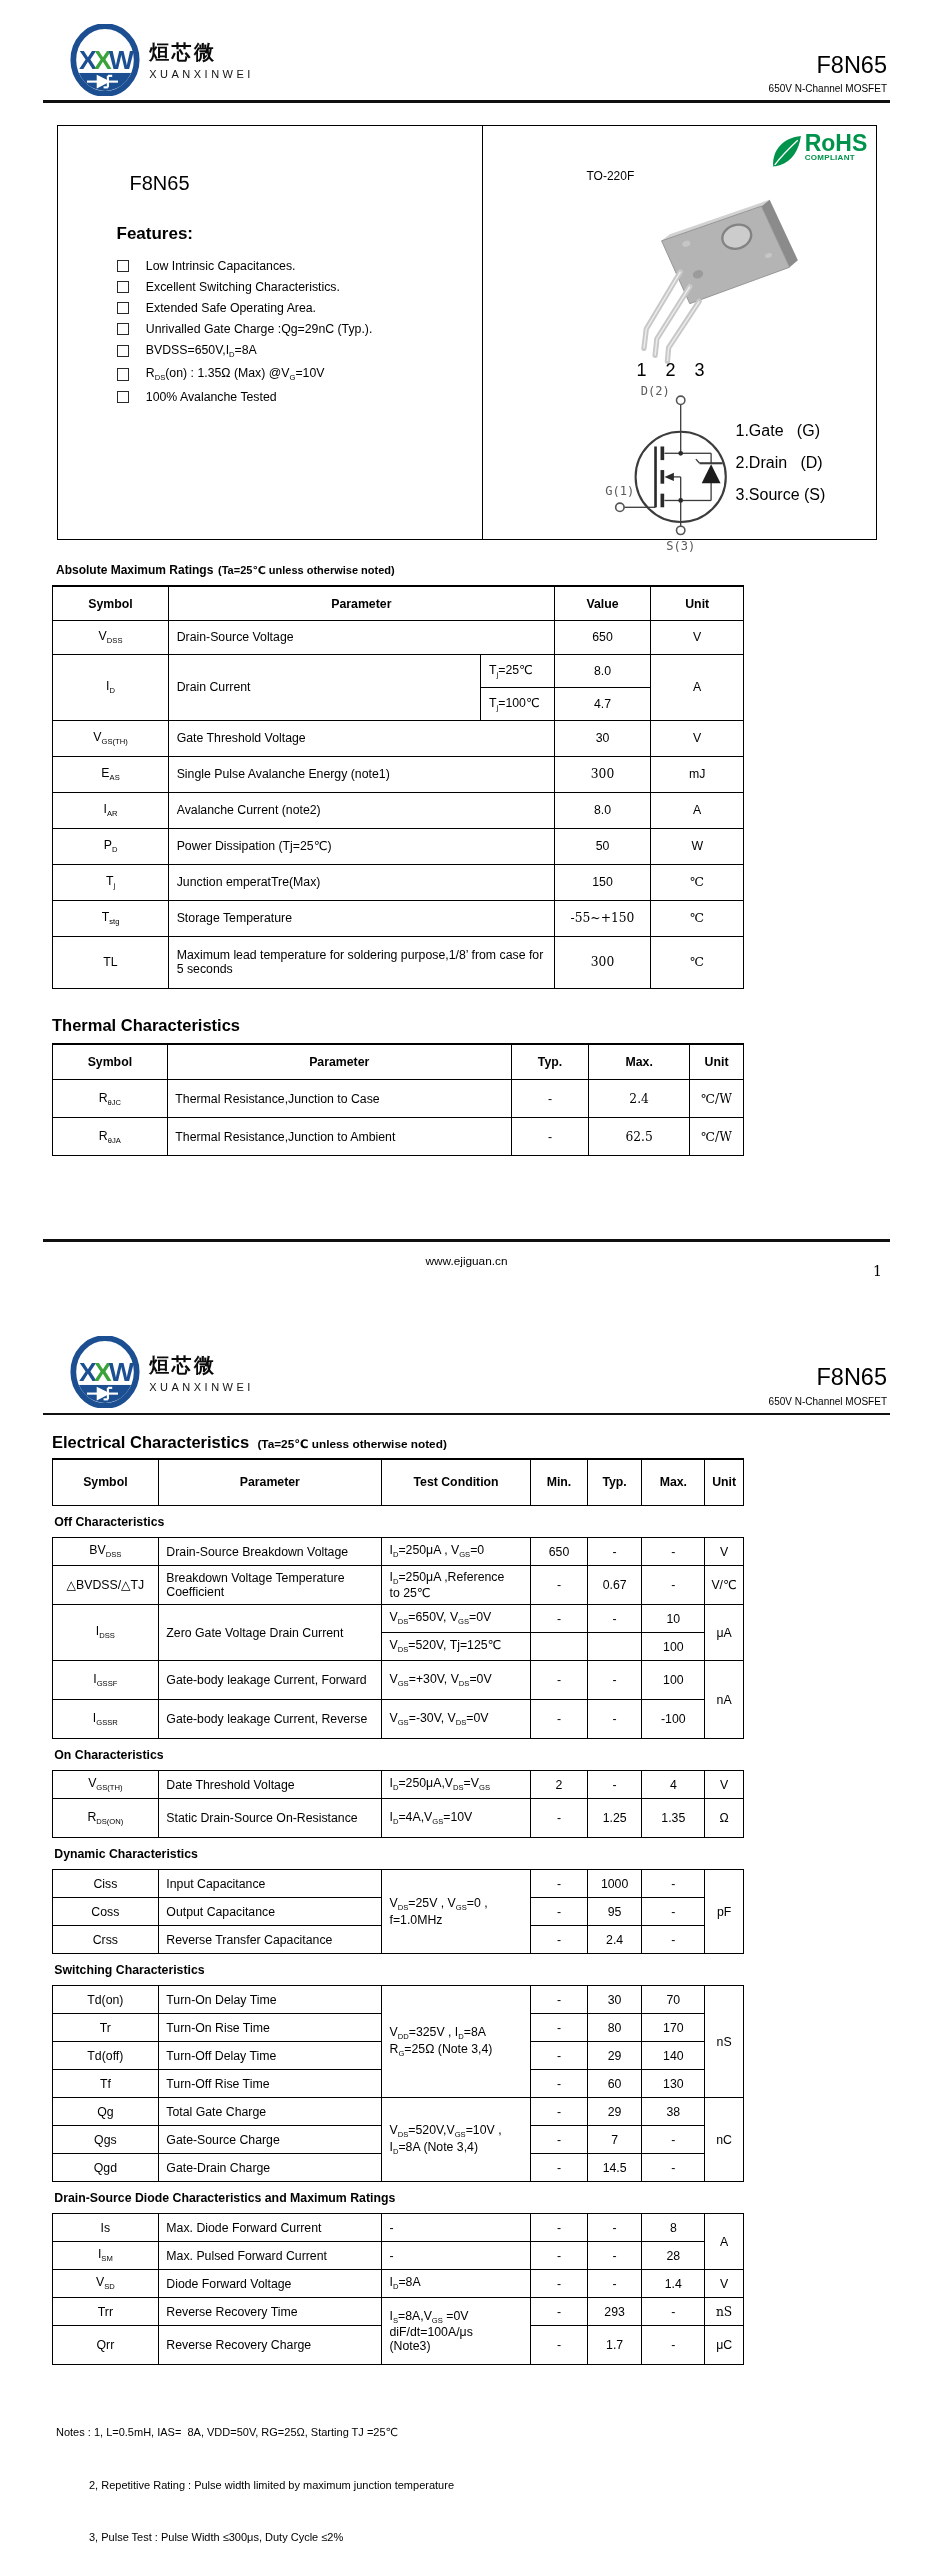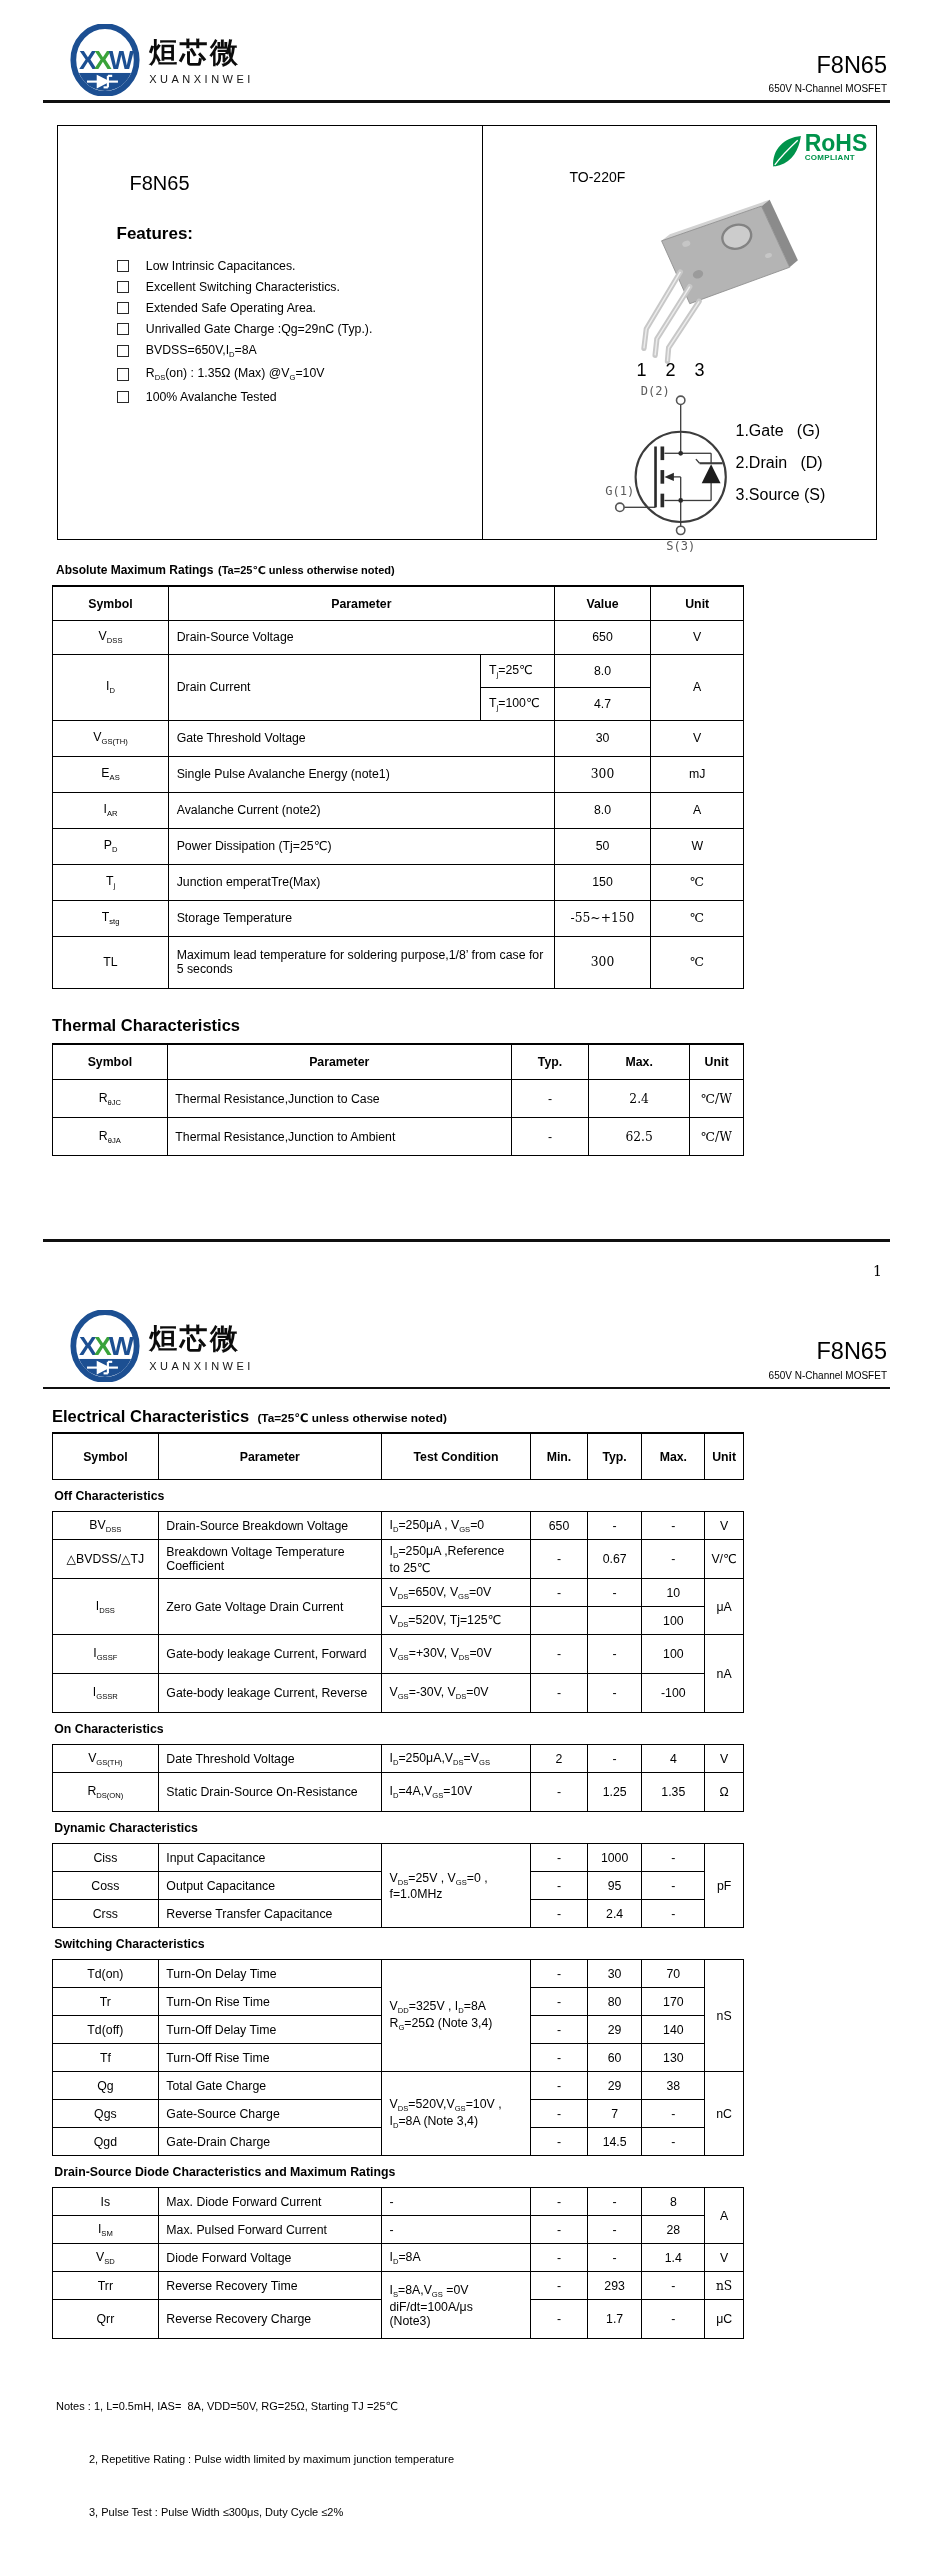--- a/index.html
+++ b/index.html
@@ -5,42 +5,42 @@
   *{margin:0;padding:0;box-sizing:border-box}
   html,body{background:#ffffff}
   body{width:933px;height:2576px;overflow:hidden;font-family:"Liberation Sans","DejaVu Sans",sans-serif;color:#000}
   .ser{font-family:"DejaVu Serif",serif;font-weight:normal}
   sub{font-size:0.62em}
   
   .hdr{display:flex;align-items:center;padding:23.5px 46px 0 69px}
   .logo{display:flex;align-items:center}
   .logo-mark{width:72px;height:72px}
   .logo-text{margin-left:8.2px}
-  .logo-cn{font-size:28px;font-weight:bold;letter-spacing:2.4px;color:#0b0b0b}
+  .logo-cn{font-size:20px;font-weight:bold;letter-spacing:2.4px;color:#0b0b0b}
   .logo-en{font-size:11px;letter-spacing:3.5px;color:#141414;margin-top:1.8px}
   .part-blk{margin-left:auto;text-align:right;align-self:flex-end;padding-bottom:1.2px}
   .part-name{font-size:23.5px}
   .part-sub{font-size:10px;margin-top:4.7px}
   .rule{height:2.4px;background:#101010;margin:4.7px 43px 0 43px}
   .rule2{height:2.9px;background:#101010;margin:0 43px}
   
   .ibox{width:820px;height:415px;margin:22px auto 0 auto;border:1.2px solid #000;display:flex}
   .ibox-l{width:425px;border-right:1.2px solid #000;padding:46px 0 0 59px}
   .ibox-part{font-size:20px;margin-left:13px}
   .feat-t{font-size:17px;font-weight:bold;margin-top:29px}
   .feat-ul{margin-top:15.3px;list-style:none}
   .feat-ul li{display:flex;align-items:center;margin-bottom:7px}
   .chk{width:12.3px;height:12.3px;border:1.2px solid #2a2a2a;flex:0 0 auto;margin-right:17px}
   .feat-tx{font-size:12.3px}
   .ibox-r{position:relative;flex:1}
   .rohs{position:absolute;top:7px;right:8.2px;display:flex;align-items:flex-start}
   .rohs-txt{margin-left:2.4px}
   .rohs-t1{font-size:23px;font-weight:bold;line-height:20px}
   .rohs-t2{font-size:8px;font-weight:bold;letter-spacing:0.3px}
-  .pkg-name{position:absolute;left:87px;top:43px;font-size:14px}
+  .pkg-name{position:absolute;left:104px;top:43px;font-size:12px}
   .pkg-svg{position:absolute;left:109px;top:59px}
   .pins{position:absolute;left:154px;top:234px;font-size:18px;font-weight:normal;letter-spacing:7px;white-space:pre}
   .sym-svg{position:absolute;left:118px;top:257px}
   .legend{position:absolute;left:253px;top:289px}
   .legend div{font-size:16px;line-height:32px;white-space:pre}
   
   .sec{margin:23.5px 0 0 56px}
   .sec .big{font-size:12px;font-weight:bold}
   .sec .note{font-size:11px;font-weight:bold;margin-left:4.7px}
   .sec2{margin:27px 0 0 52px;font-size:16.5px;font-weight:bold}
@@ -322,20 +322,21 @@
       <td class="cl">Thermal Resistance,Junction to Ambient</td>
       <td>-</td>
       <td class="ser">62.5</td>
       <td class="ser">℃/W</td>
     </tr>
   </tbody>
     </table>
 
   <div class="foot" style="margin-top:83px">
     <div class="rule2"></div>
+    <div class="site">www.ejiguan.cn</div>
     <div class="pn ser">1</div>
   </div>
 </div>
 
 <div class="gap120"></div>
 
 <div>
 
   <div class="hdr" style="padding-top:0">
     <div class="logo">

